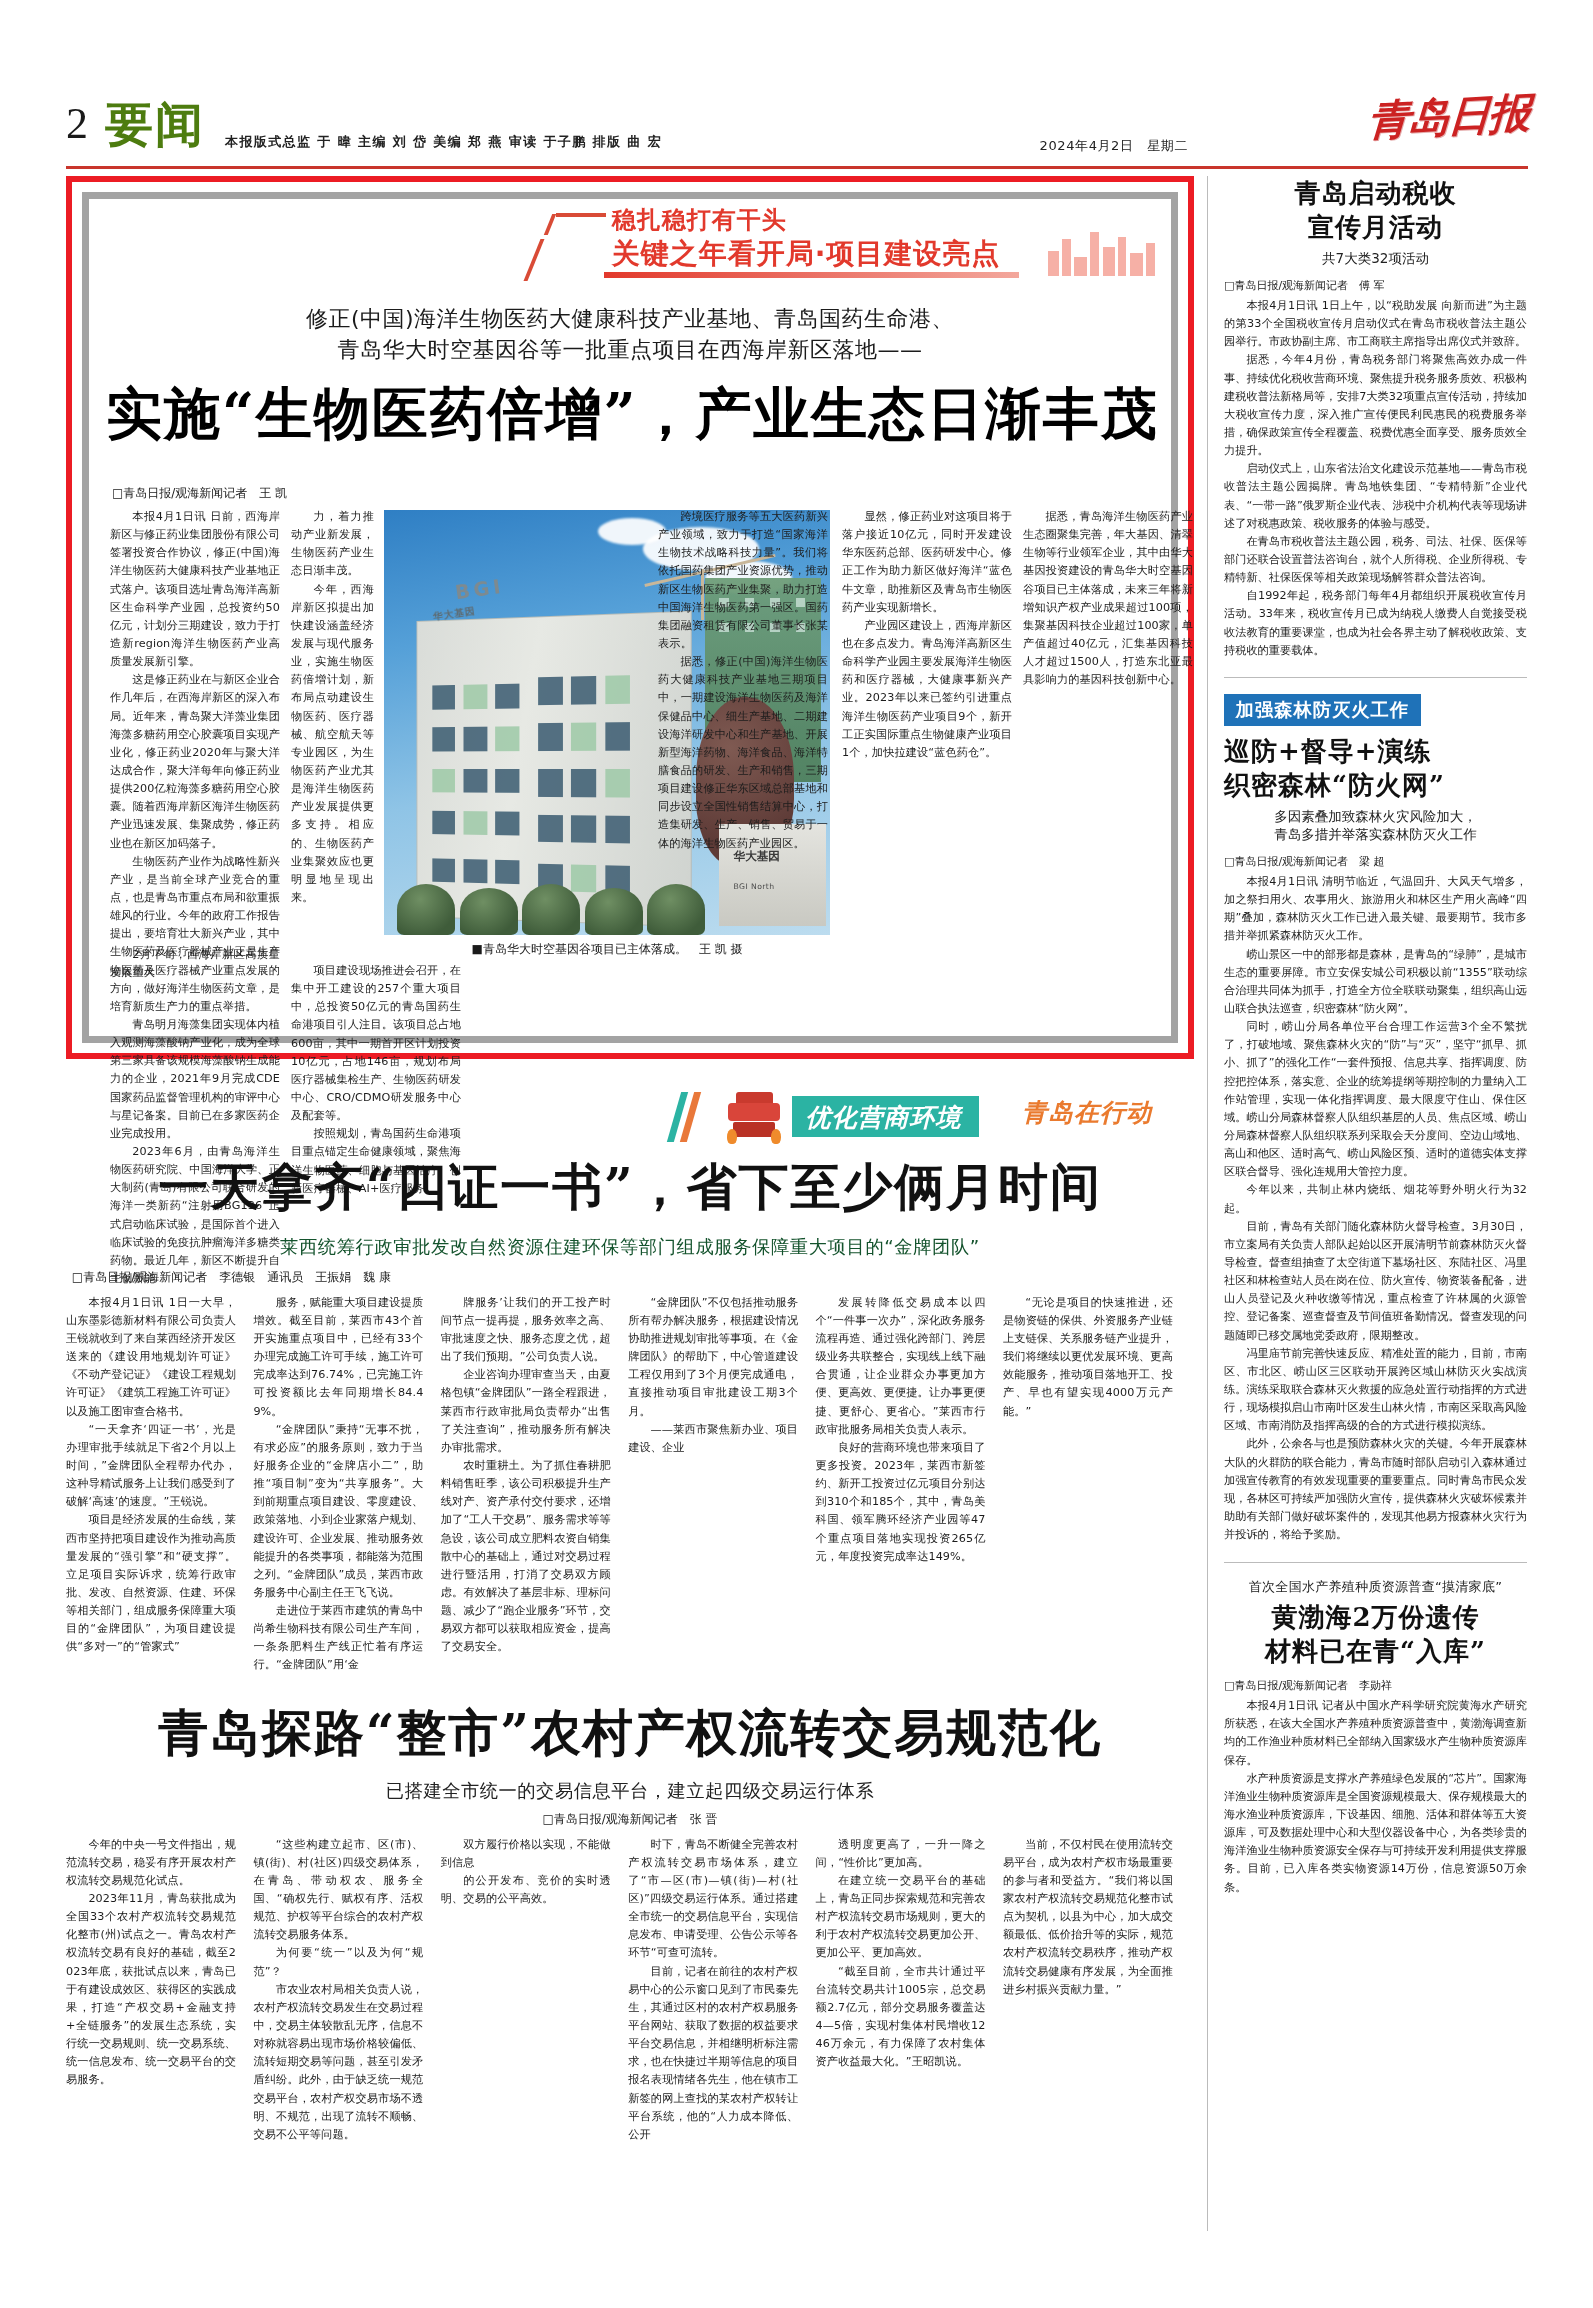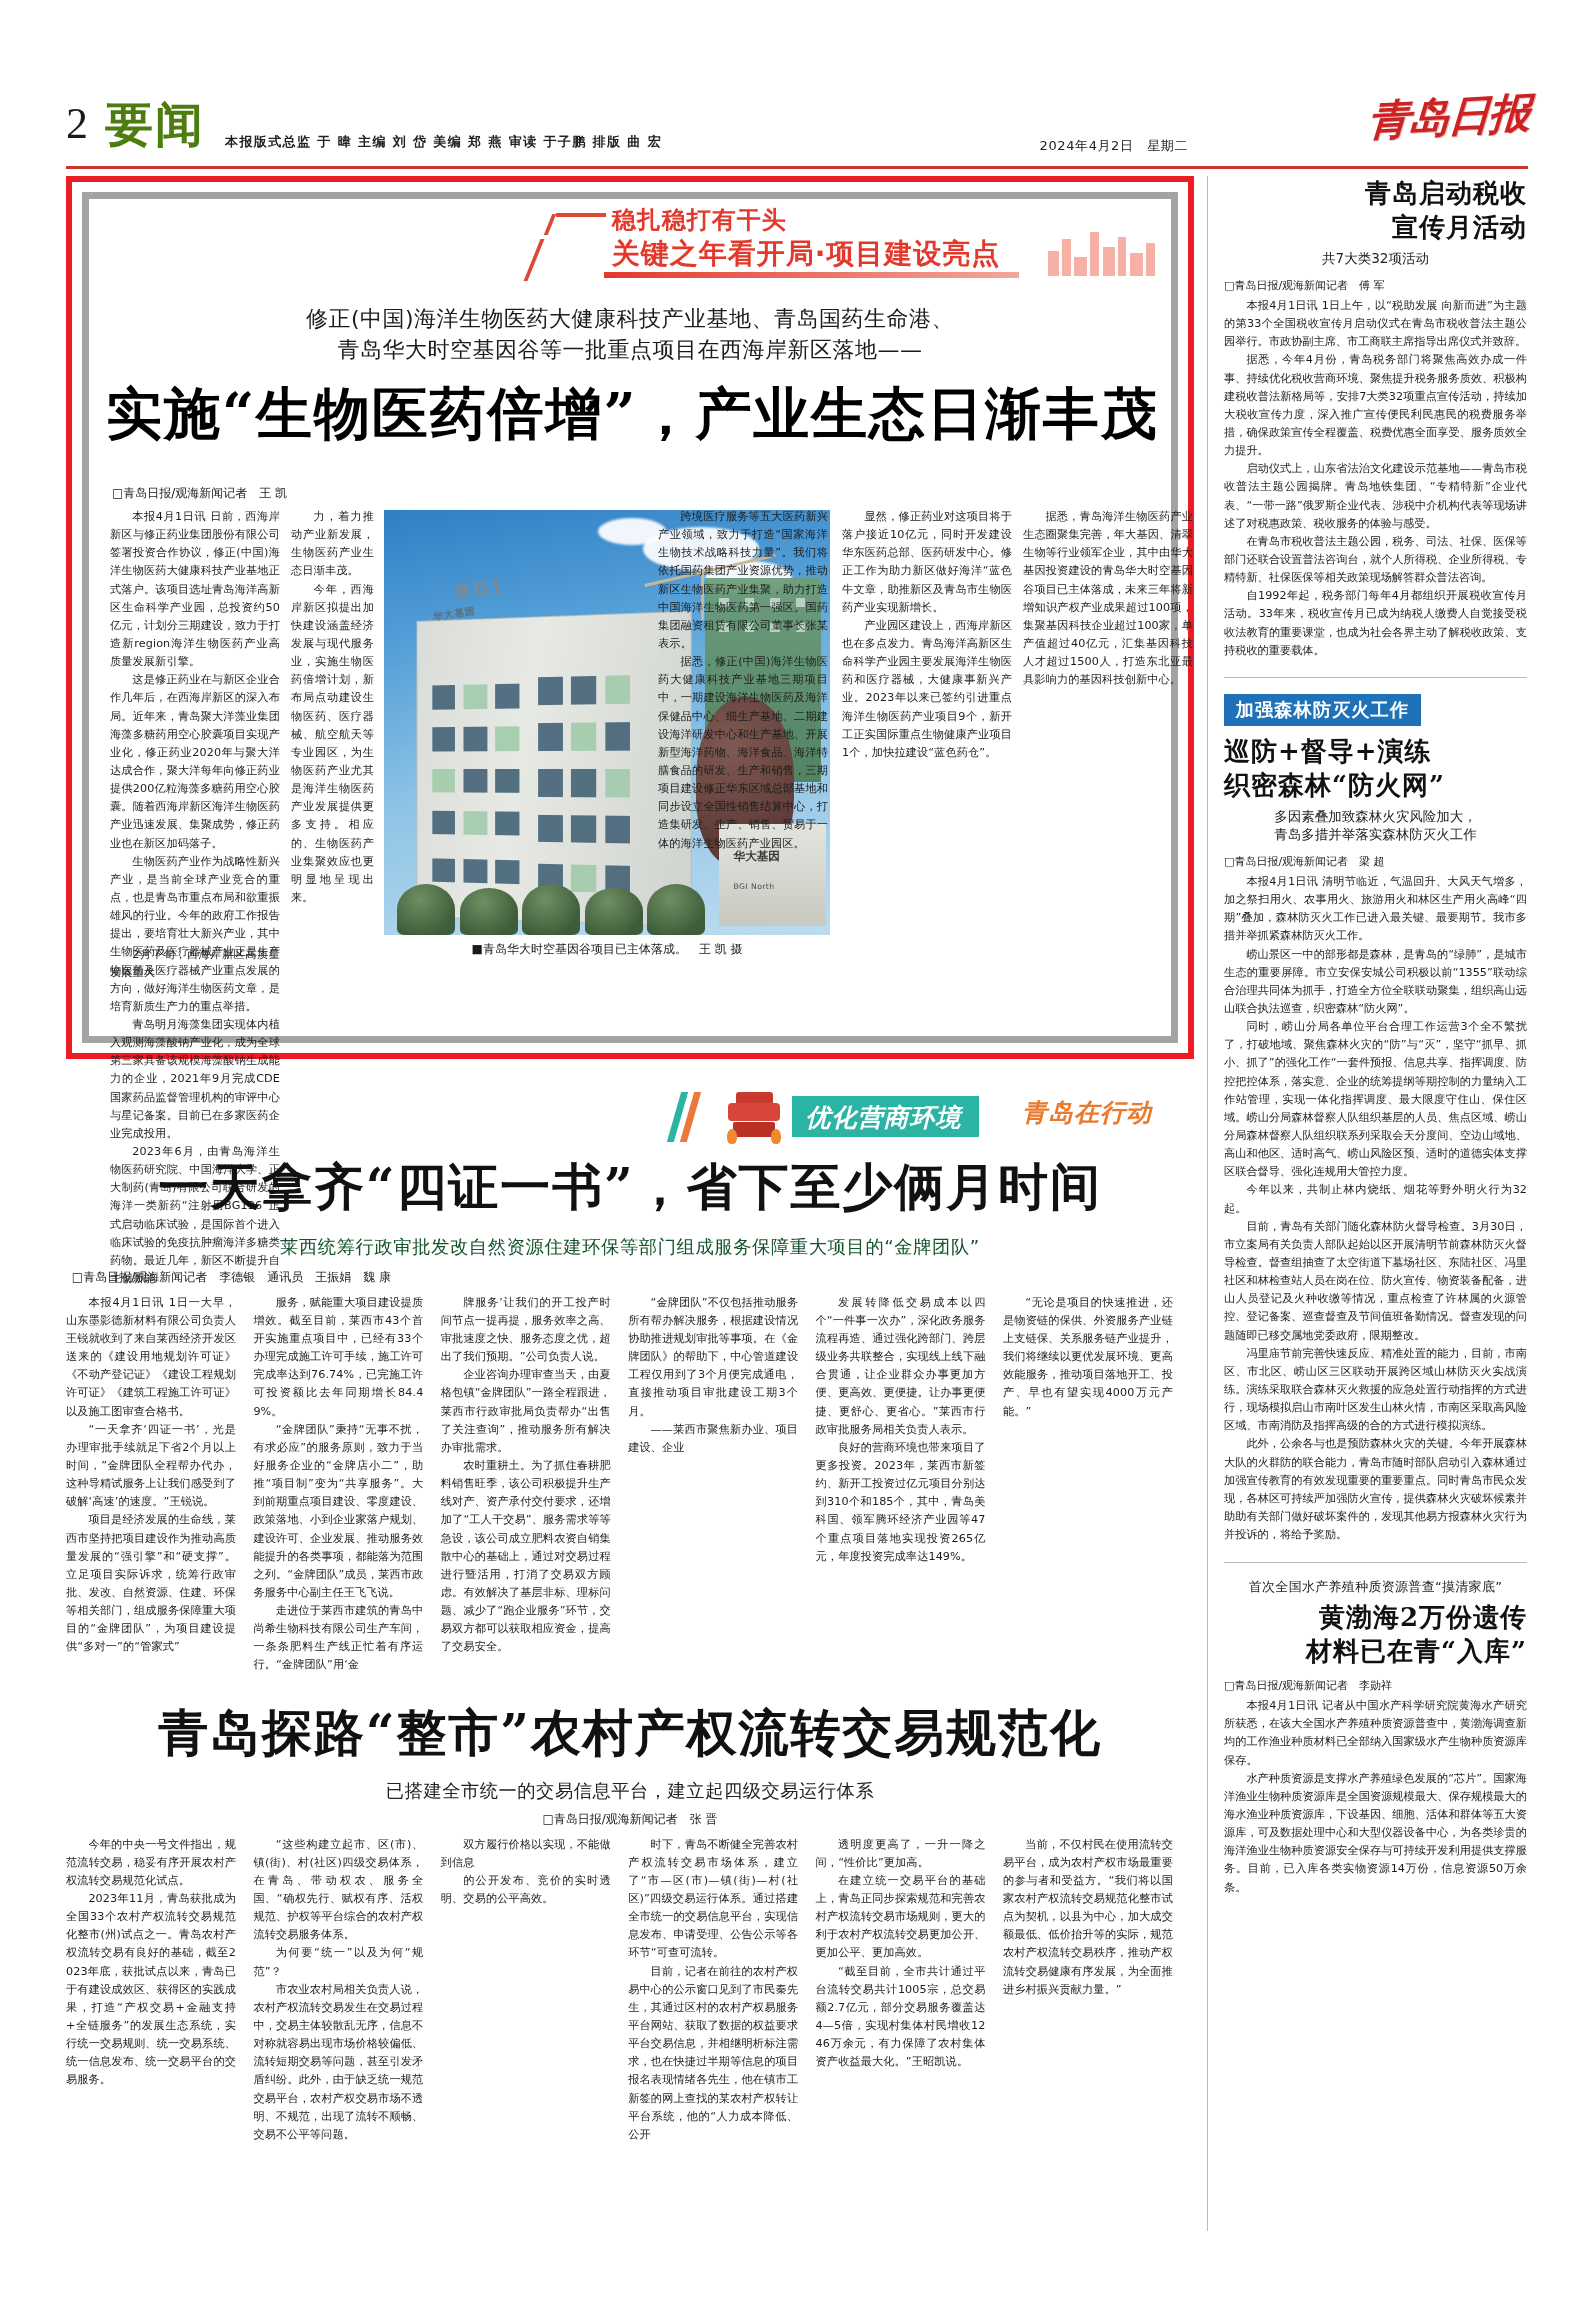--- a/index.html
+++ b/index.html
@@ -264,21 +264,21 @@
     text-align:center; font-size:18.3px; color:#222; margin-top:11.6px;
     font-family:"DejaVu Sans", sans-serif; letter-spacing:0.5px;
   }
   .byline-3 {
     text-align:center; font-size:12px; color:#222; margin-top:7.7px;
     font-family:"DejaVu Sans", sans-serif;
   }
 
   
   .side-head {
-    text-align:right; font-size:26px; font-weight:700; color:#111;
+    text-align:center; font-size:26px; font-weight:700; color:#111;
     font-family:"DejaVu Serif", serif; line-height:1.32; letter-spacing:1px;
   }
   .side-sub {
     text-align:center; font-size:13.5px; color:#222; margin-top:5.8px;
     font-family:"DejaVu Sans", sans-serif;
   }
   .side-byline {
     margin-top:9.7px; font-size:11px; color:#222;
     font-family:"DejaVu Sans", sans-serif;
   }
@@ -419,20 +419,24 @@
             <div class="hedge" style="left:17%;width:13%;height:11%;"></div>
             <div class="hedge" style="left:31%;width:13%;height:12%;"></div>
             <div class="hedge" style="left:45%;width:13%;height:11%;"></div>
             <div class="hedge" style="left:59%;width:13%;height:12%;"></div>
           </div>
           <div class="f1-cap">■青岛华大时空基因谷项目已主体落成。　王 凯 摄</div>
 
           <div class="f1-c3 bodytext">
             <p>2月下旬，西海岸新区高质量发展重大</p>
           </div>
+          <div class="f1-c4 bodytext">
+            <p>项目建设现场推进会召开，在集中开工建设的257个重大项目中，总投资50亿元的青岛国药生命港项目引人注目。该项目总占地600亩，其中一期首开区计划投资10亿元，占地146亩，规划布局医疗器械集检生产、生物医药研发中心、CRO/CDMO研发服务中心及配套等。</p>
+            <p>按照规划，青岛国药生命港项目重点锚定生命健康领域，聚焦海洋生物医药、细胞与基因治疗、创新医疗器械、AI+医疗服务、</p>
+          </div>
           <div class="f1-c5 bodytext"></div>
 
           <div class="f1-c6 bodytext">
             <p>跨境医疗服务等五大医药新兴产业领域，致力于打造“国家海洋生物技术战略科技力量”。我们将依托国药集团产业资源优势，推动新区生物医药产业集聚，助力打造中国海洋生物医药第一强区。国药集团融资租赁有限公司董事长张某表示。</p>
             <p>据悉，修正(中国)海洋生物医药大健康科技产业基地三期项目中，一期建设海洋生物医药及海洋保健品中心、细生产基地、二期建设海洋研发中心和生产基地、开展新型海洋药物、海洋食品、海洋特膳食品的研发、生产和销售，三期项目建设修正华东区域总部基地和同步设立全国性销售结算中心，打造集研发、生产、销售、贸易于一体的海洋生物医药产业园区。</p>
           </div>
           <div class="f1-c7 bodytext">
             <p>显然，修正药业对这项目将于落户接近10亿元，同时开发建设华东医药总部、医药研发中心。修正工作为助力新区做好海洋“蓝色牛文章，助推新区及青岛市生物医药产业实现新增长。</p>
             <p>产业园区建设上，西海岸新区也在多点发力。青岛海洋高新区生命科学产业园主要发展海洋生物医药和医疗器械，大健康事新兴产业。2023年以来已签约引进重点海洋生物医药产业项目9个，新开工正实国际重点生物健康产业项目1个，加快拉建设“蓝色药仓”。</p>
           </div>

